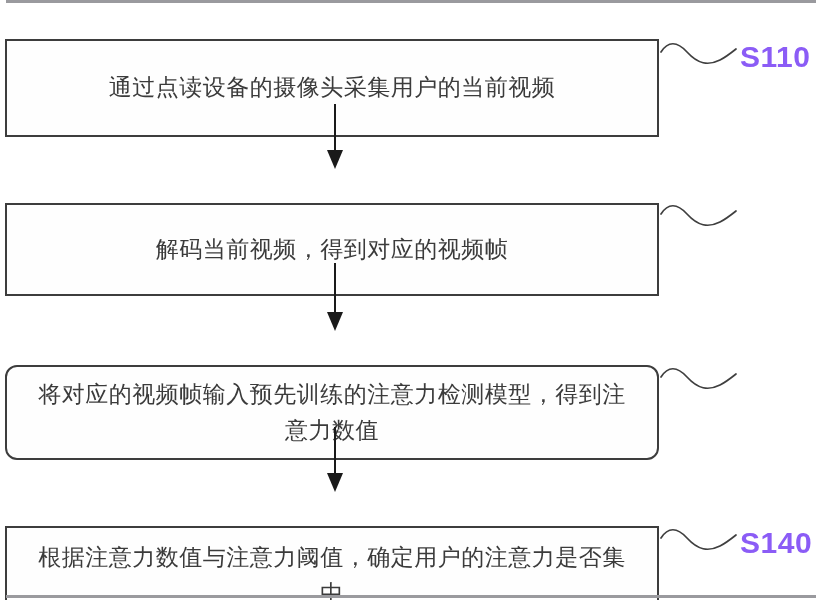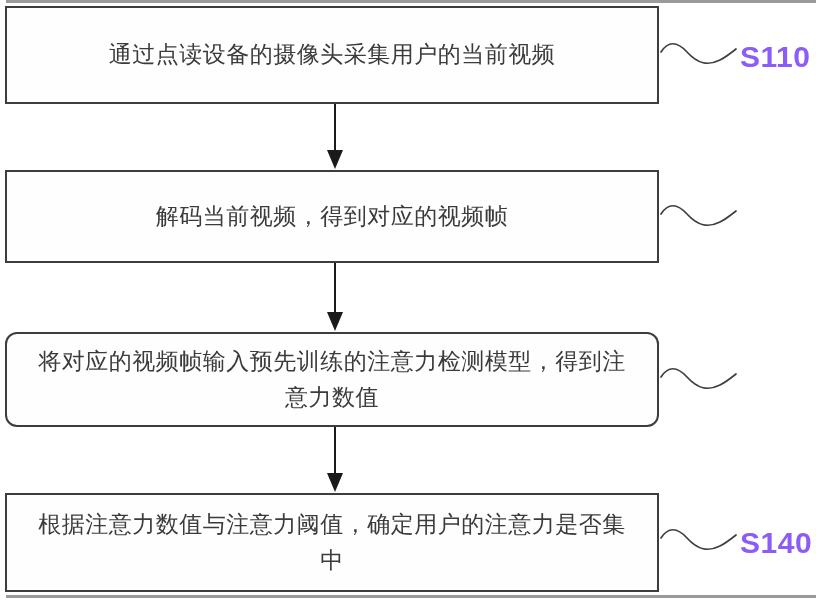--- a/index.html
+++ b/index.html
@@ -30,20 +30,21 @@
     position: absolute;
     left: 5px;
     width: 654px;
     border: 2px solid #3d3d3d;
     background: #fefefe;
     display: flex;
     align-items: center;
     justify-content: center;
     box-sizing: border-box;
     padding: 0 23px;
+    margin-top: 33px;
   }
   .step-text {
     font-family: "Liberation Serif", "DejaVu Serif", serif;
     font-size: 23px;
     line-height: 36px;
     letter-spacing: 0.5px;
     color: #3b3b3b;
     text-align: center;
   }
   .box-1 { top: 6px;   height: 98px; }

